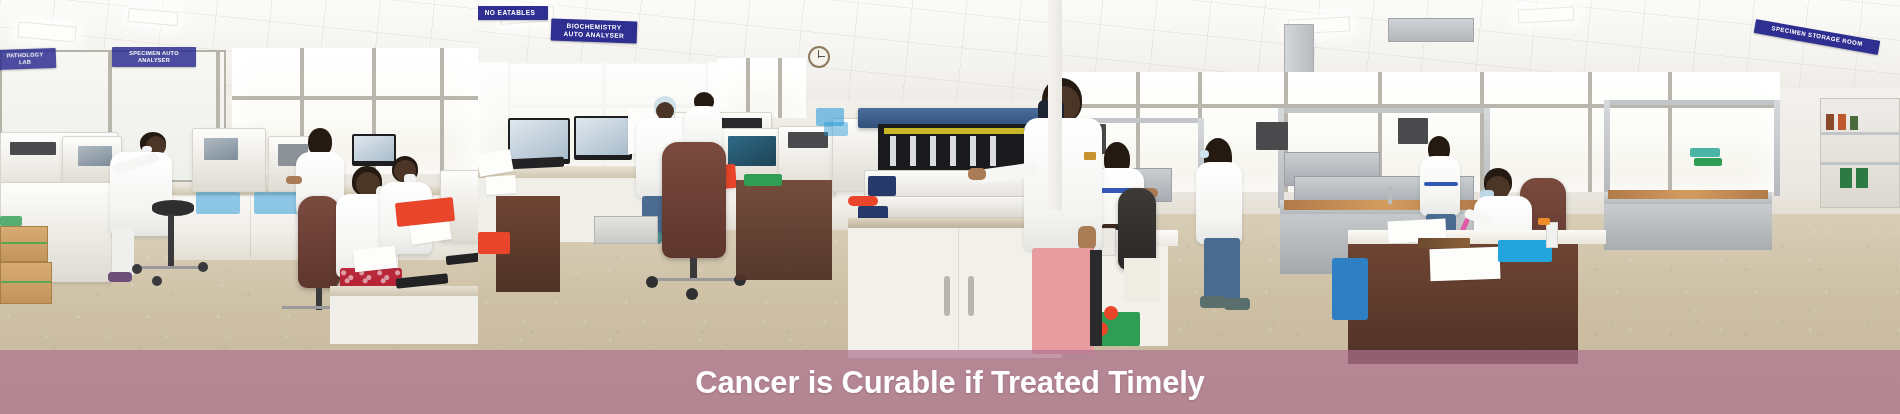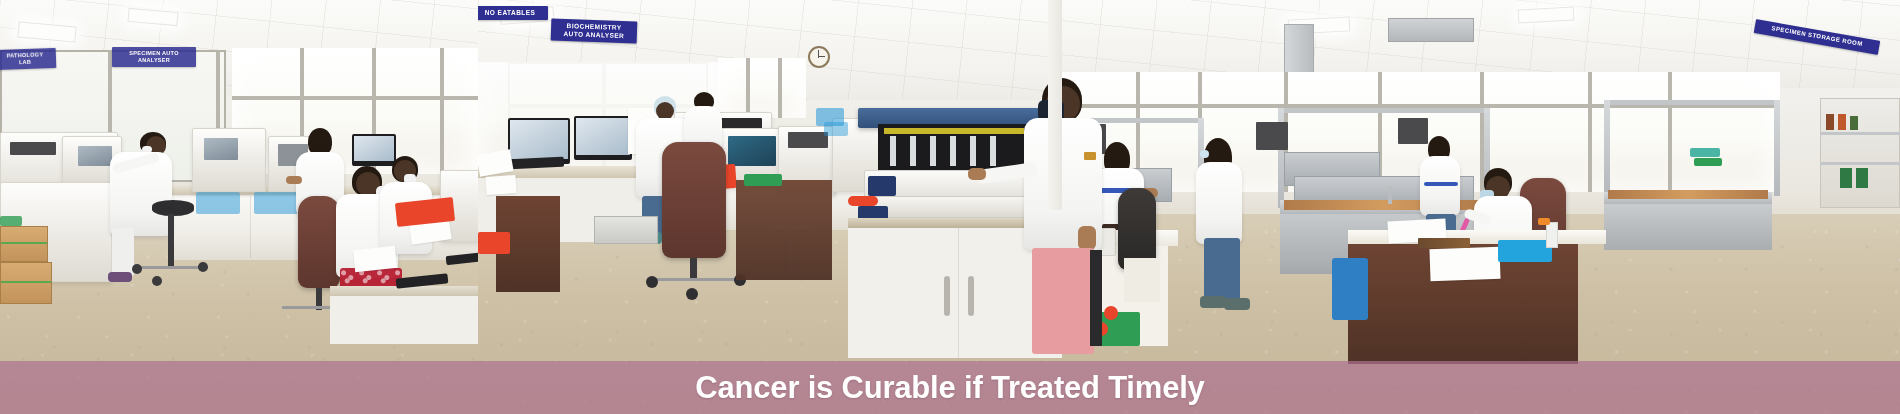--- a/index.html
+++ b/index.html
@@ -119,21 +119,21 @@
   .kbd        { position:absolute; background:#232326; border-radius:2px; }
   .desk-wood  { position:absolute; background:linear-gradient(180deg,#6e4433,#53322524);
                 background:linear-gradient(180deg,#6e4433,#4f3226); }
   .fume       { position:absolute; background:linear-gradient(180deg,#c9cdd0,#a8adb2);
                 border:1px solid #9aa0a5; }
   .steel      { position:absolute; background:linear-gradient(180deg,#d6d9db,#b4b8bc); }
   .shelfbar   { position:absolute; background:#c2c6c9; }
 
   
   .banner {
-    position:absolute; left:0; right:0; bottom:0; height:53px;
+    position:absolute; left:0; right:0; bottom:0; height:64px;
     background:rgba(176,116,146,.62);
     display:flex; align-items:center; justify-content:center;
     overflow:hidden;
   }
   .banner-tint { position:absolute; inset:0; background:rgba(168,110,139,.22); }
   .banner-text {
     position:relative;
     color:#ffffff;
     font-size:31px;
     font-weight:700;

